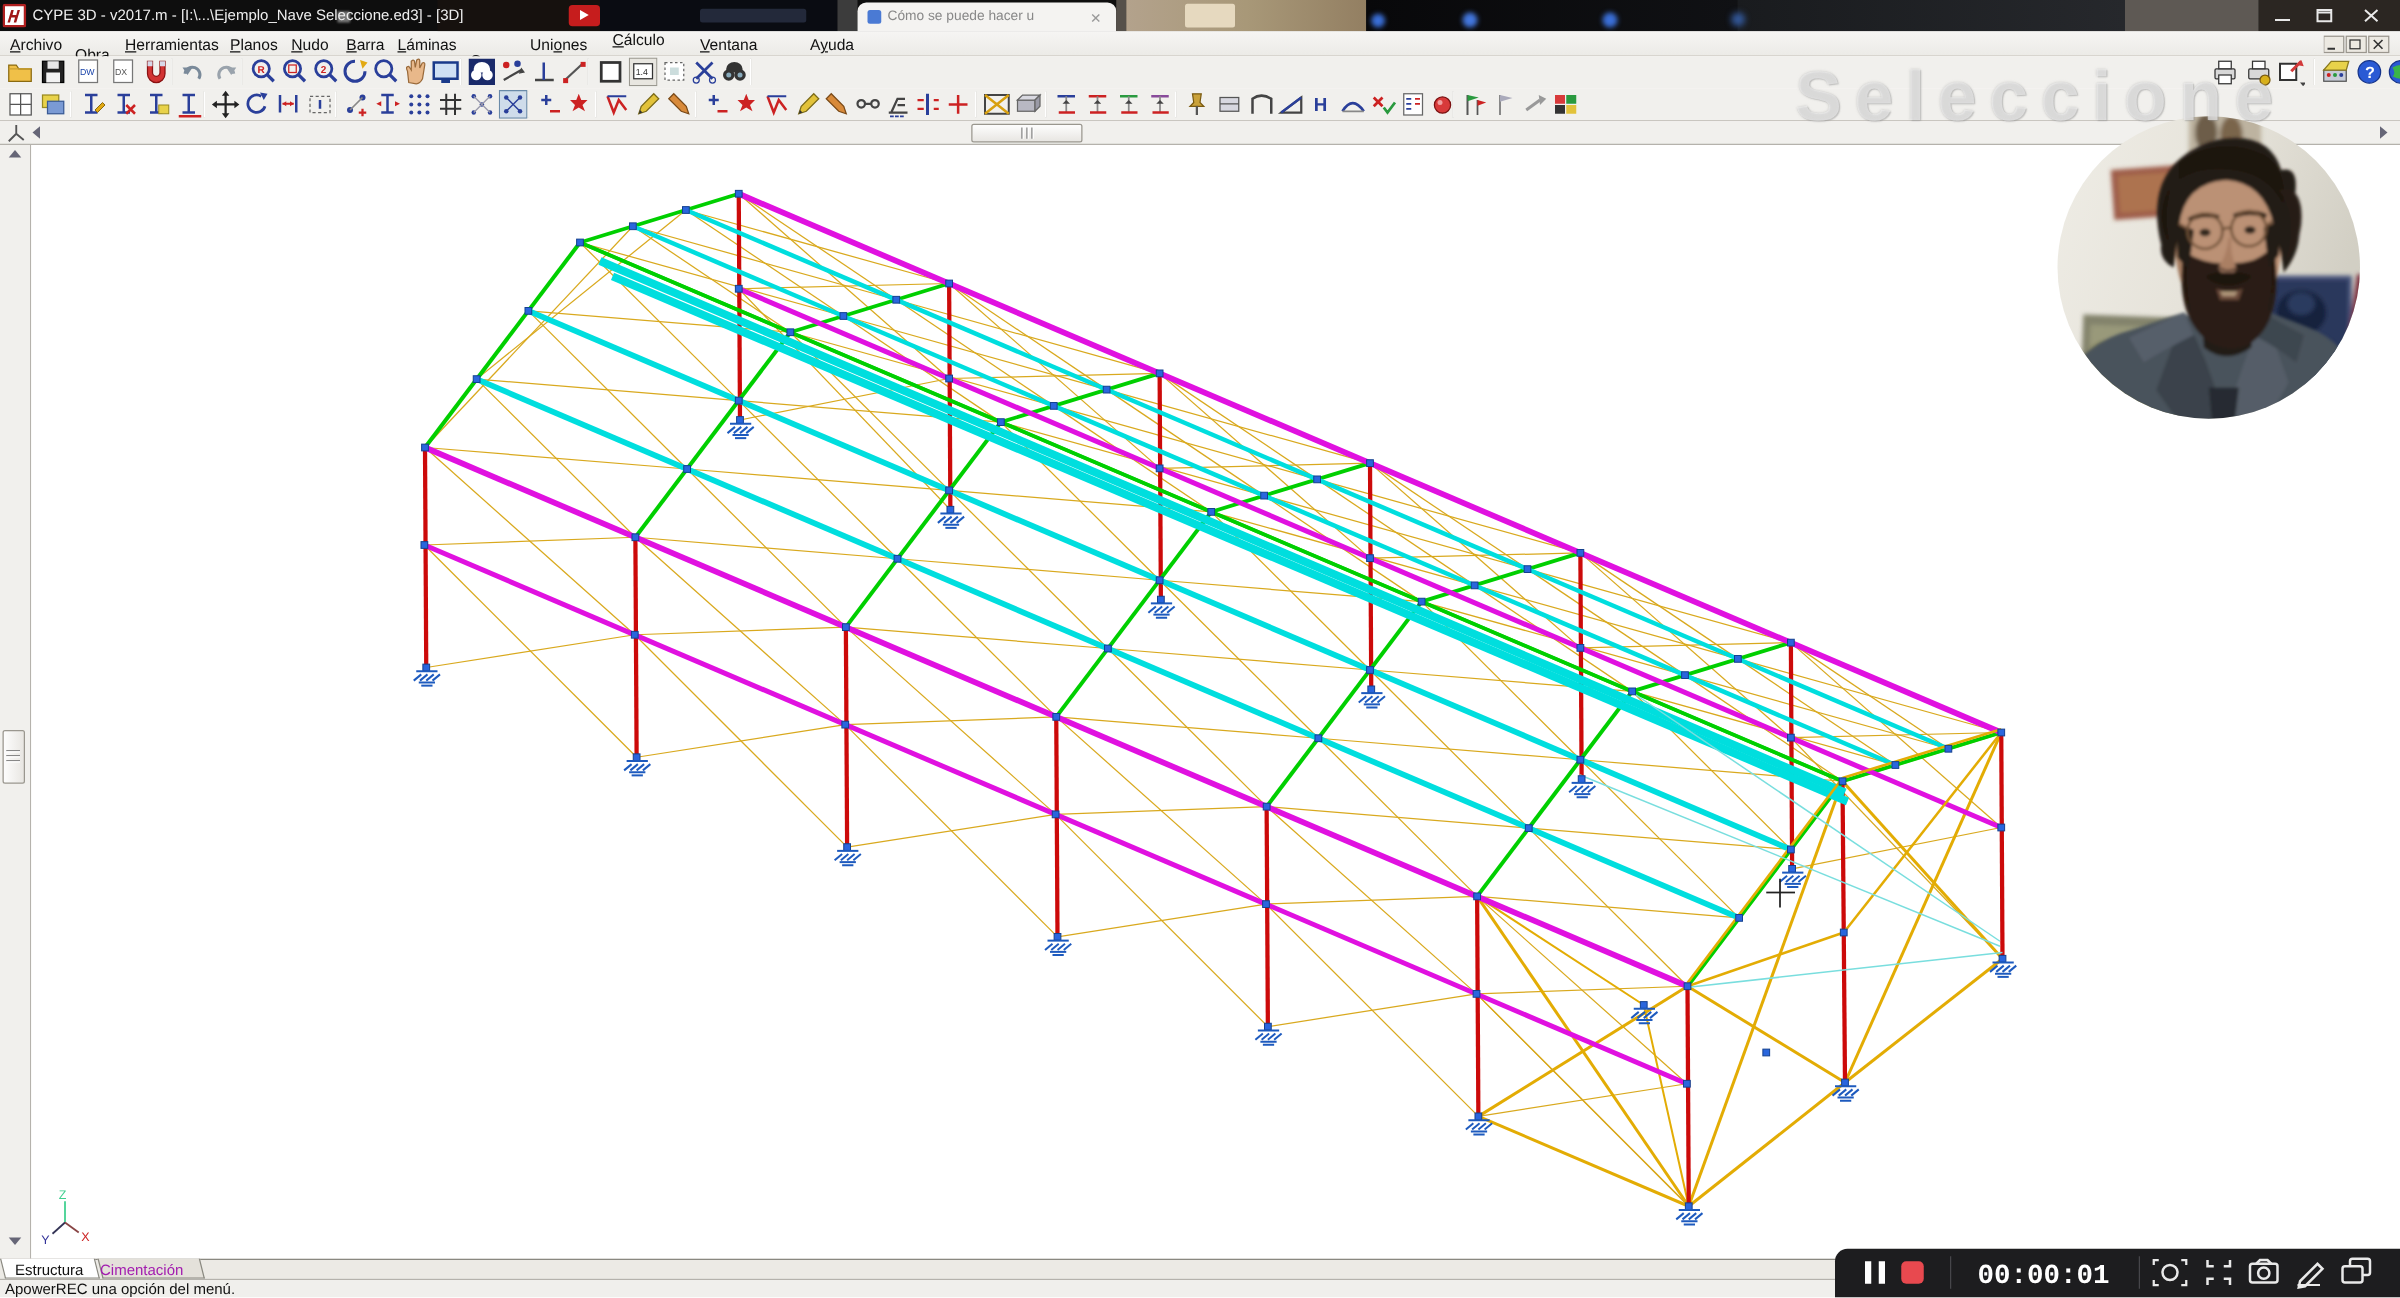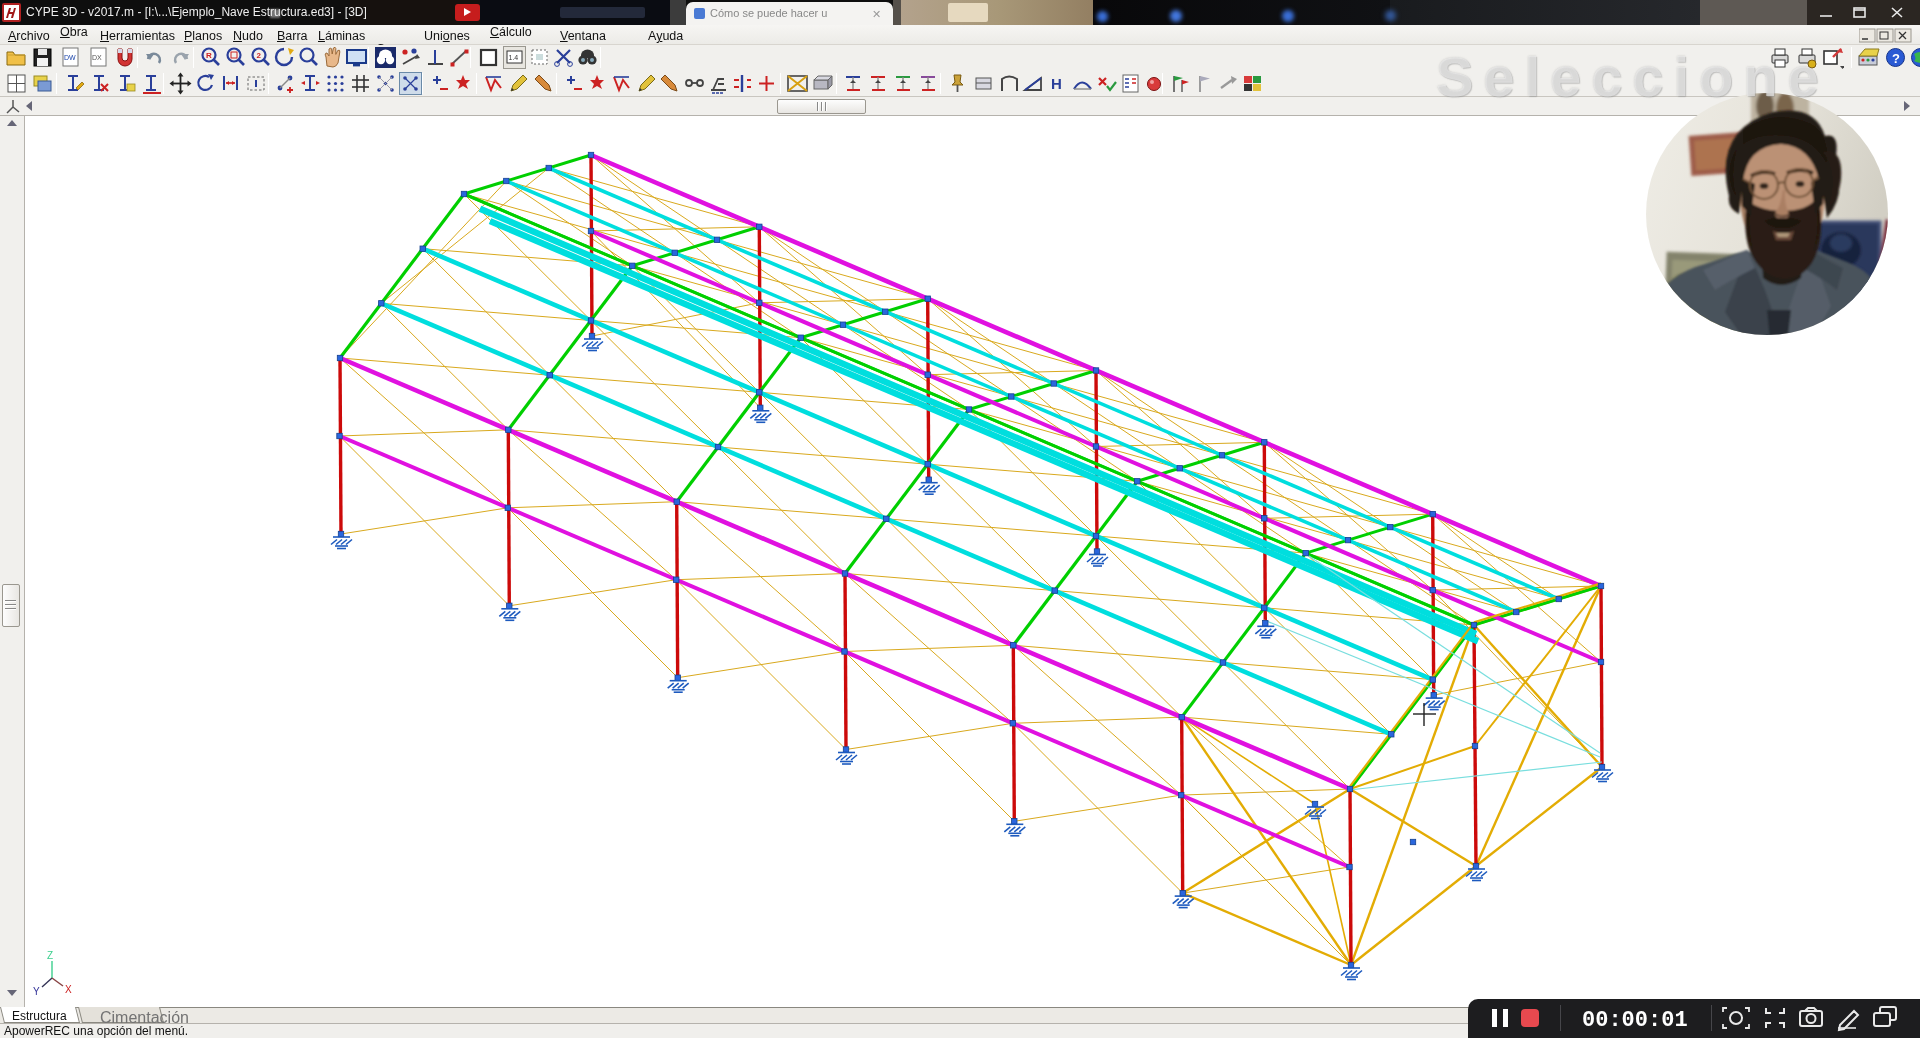--- a/index.html
+++ b/index.html
@@ -26,33 +26,33 @@
 <div class="abs" style="left:1097px;top:11px;width:11px;height:11px;background:#3a6fd8;border-radius:50%;filter:blur(2px)"></div>
 <div class="abs" style="left:1170px;top:10px;width:12px;height:12px;background:#4377de;border-radius:50%;filter:blur(2px)"></div>
 <div class="abs" style="left:1282px;top:10px;width:12px;height:12px;background:#3a6fd8;border-radius:50%;filter:blur(2px)"></div>
 <div class="abs" style="left:1385px;top:10px;width:11px;height:11px;background:#33589a;border-radius:50%;filter:blur(2.5px)"></div>
 <div class="abs" style="left:270px;top:9px;width:10px;height:9px;background:#777;filter:blur(1px)"></div>
 <svg class="abs" style="left:2px;top:3px" width="19" height="19">
     <rect x="0" y="0" width="19" height="19" rx="2" fill="#b02020"></rect>
     <rect x="2" y="2" width="15" height="15" fill="#fff"></rect>
     <path d="M4 15 L7 5 l2 0 -1 4 3 0 1 -4 2 0 -3 10 -2 0 1 -4 -3 0 -1 4Z" fill="#a01818"></path>
   </svg>
-<div class="abs" style="left:26px;top:5px;color:#eee;font-size:12px">CYPE 3D - v2017.m - [I:\...\Ejemplo_Nave Estructura.ed3] - [3D]</div>
+<div class="abs" style="left:26px;top:5px;color:#eee;font-size:12px">CYPE 3D - v2017.m - [I:\...\Ejemplo_Nave Seleccione.ed3] - [3D]</div>
 <svg class="abs" style="left:1812px;top:4px" width="104" height="17">
 <g stroke="#e8e8e8" stroke-width="1.6" fill="none">
 <line x1="8" y1="12" x2="20" y2="12"></line>
 <rect x="42" y="4" width="11" height="9"></rect>
       <line x1="42" y1="6" x2="53" y2="6"></line>
 <path d="M80 4 L90 13 M90 4 L80 13"></path>
 </g>
   </svg>
 
 <div class="abs" style="left:0;top:25px;width:1920px;height:20px;background:linear-gradient(#f6f5f3,#ecebe7);border-bottom:1px solid #d8d5cf;font-size:12.5px;color:#111">
     <span style="position:absolute;left:8px;top:4px"><u>A</u>rchivo</span>
-    <span style="position:absolute;left:60px;top:0"><u>O</u>bra</span>
+    <span style="position:absolute;left:60px;top:12px"><u>O</u>bra</span>
     <span style="position:absolute;left:100px;top:4px"><u>H</u>erramientas</span>
     <span style="position:absolute;left:184px;top:4px"><u>P</u>lanos</span>
     <span style="position:absolute;left:233px;top:4px"><u>N</u>udo</span>
     <span style="position:absolute;left:277px;top:4px"><u>B</u>arra</span>
     <span style="position:absolute;left:318px;top:4px"><u>L</u>áminas</span>
     <span style="position:absolute;left:376px;top:17px"><u>C</u>arga</span>
     <span style="position:absolute;left:424px;top:4px">Uni<u>o</u>nes</span>
     <span style="position:absolute;left:490px;top:0"><u>C</u>álculo</span>
     <span style="position:absolute;left:560px;top:4px"><u>V</u>entana</span>
     <span style="position:absolute;left:648px;top:4px">A<u>y</u>uda</span>
@@ -888,21 +888,21 @@
           <path d="M170 91 L175 87"></path>
 </g>
 </g>
 </g>
 </svg>
 
 <div class="abs" style="left:0;top:1007px;width:1920px;height:16px;background:#eceae5;border-top:1px solid #8a8880"></div>
 <div class="abs" style="left:2px;top:1007px;width:76px;height:16px;background:#fff;transform:skewX(14deg);border:1px solid #8a8880;border-top:none"></div>
 <div class="abs" style="left:80px;top:1007px;width:82px;height:16px;background:#e4e1da;transform:skewX(14deg);border:1px solid #8a8880;border-top:none"></div>
 <div class="abs" style="left:12px;top:1009px;font-size:12px;color:#111;z-index:5">Estructura</div>
-<div class="abs" style="left:100px;top:1009px;font-size:16px;color:#737373;z-index:5">Cimentación</div>
+<div class="abs" style="left:80px;top:1009px;font-size:12px;color:#a21caf;z-index:5">Cimentación</div>
 
 <div class="abs" style="left:0;top:1023px;width:1920px;height:15px;background:#f0efec;border-top:1px solid #b5b2ac"></div>
 <div class="abs" style="left:4px;top:1024px;font-size:12px;color:#111">ApowerREC una opción del menú.</div>
 
 <div style="position:absolute;left:1468px;top:999px;width:452px;height:39px;background:#1d1d1f;border-radius:10px 0 0 0">
 <svg width="452" height="39">
 <rect x="24" y="10" width="5" height="18" fill="#fff"></rect>
       <rect x="35" y="10" width="5" height="18" fill="#fff"></rect>
 <rect x="53" y="10" width="18" height="18" rx="4" fill="#e8494f"></rect>
 <rect x="92" y="6" width="1" height="26" fill="#46464a"></rect>

